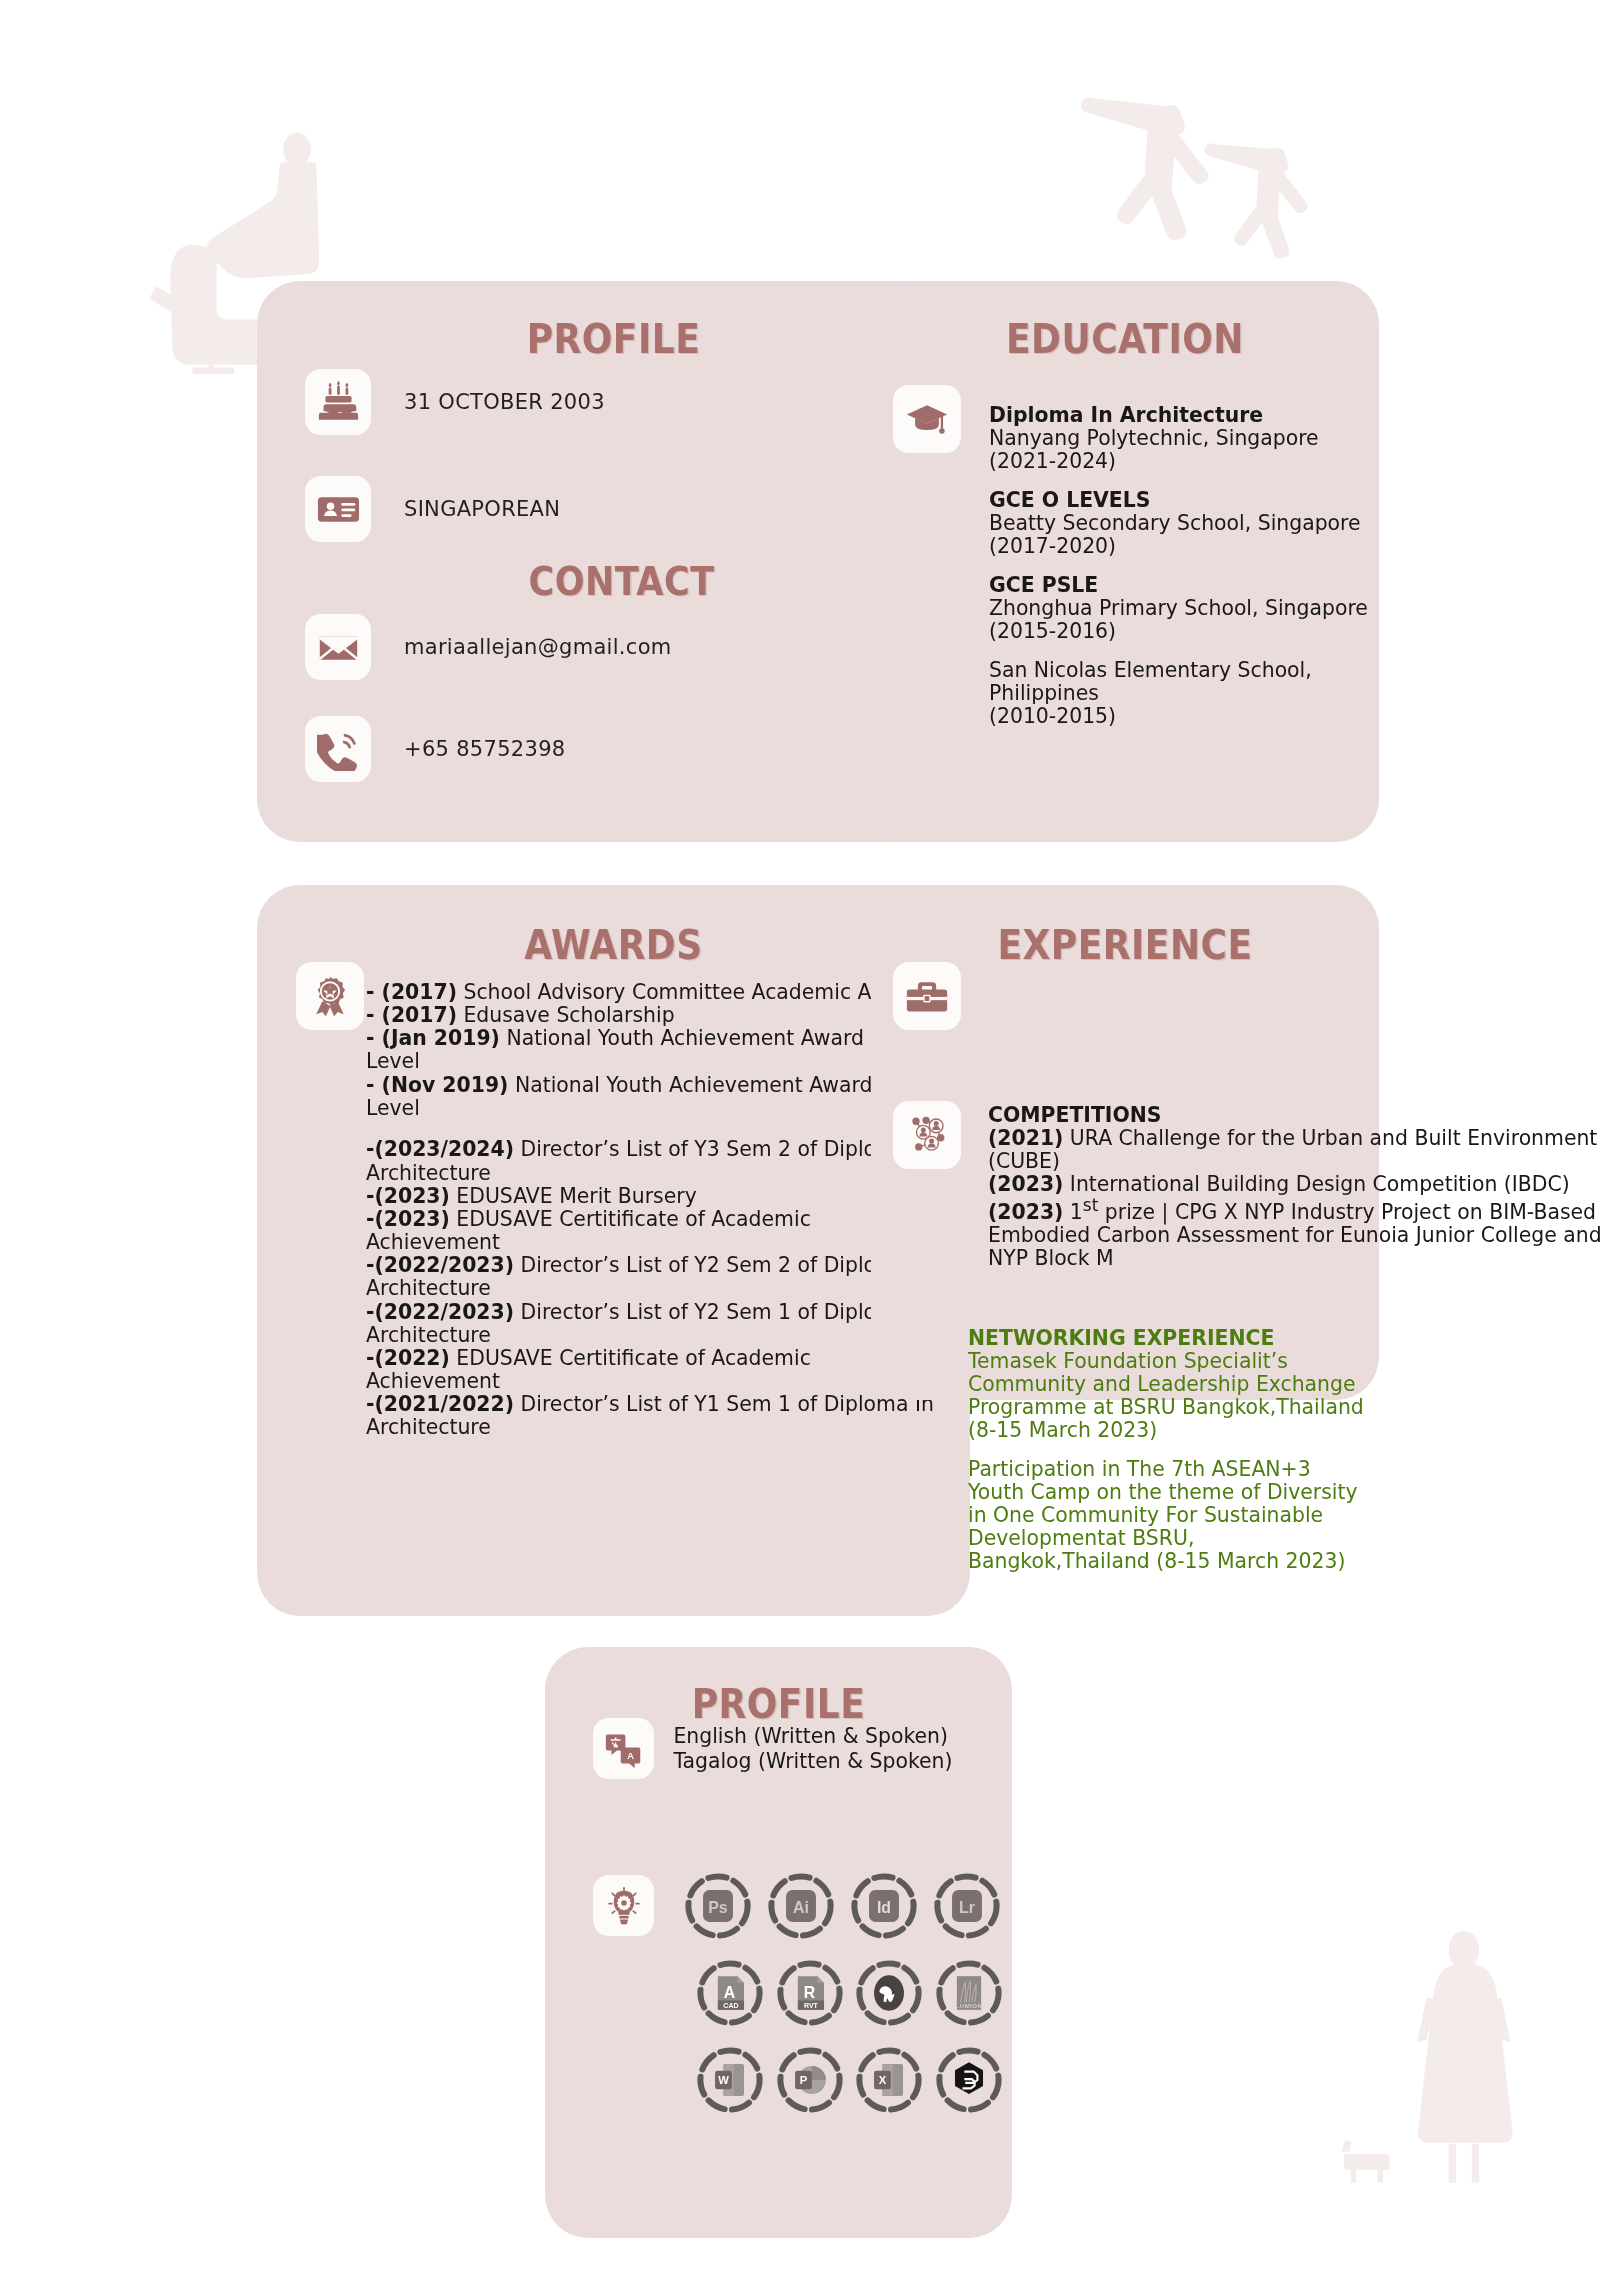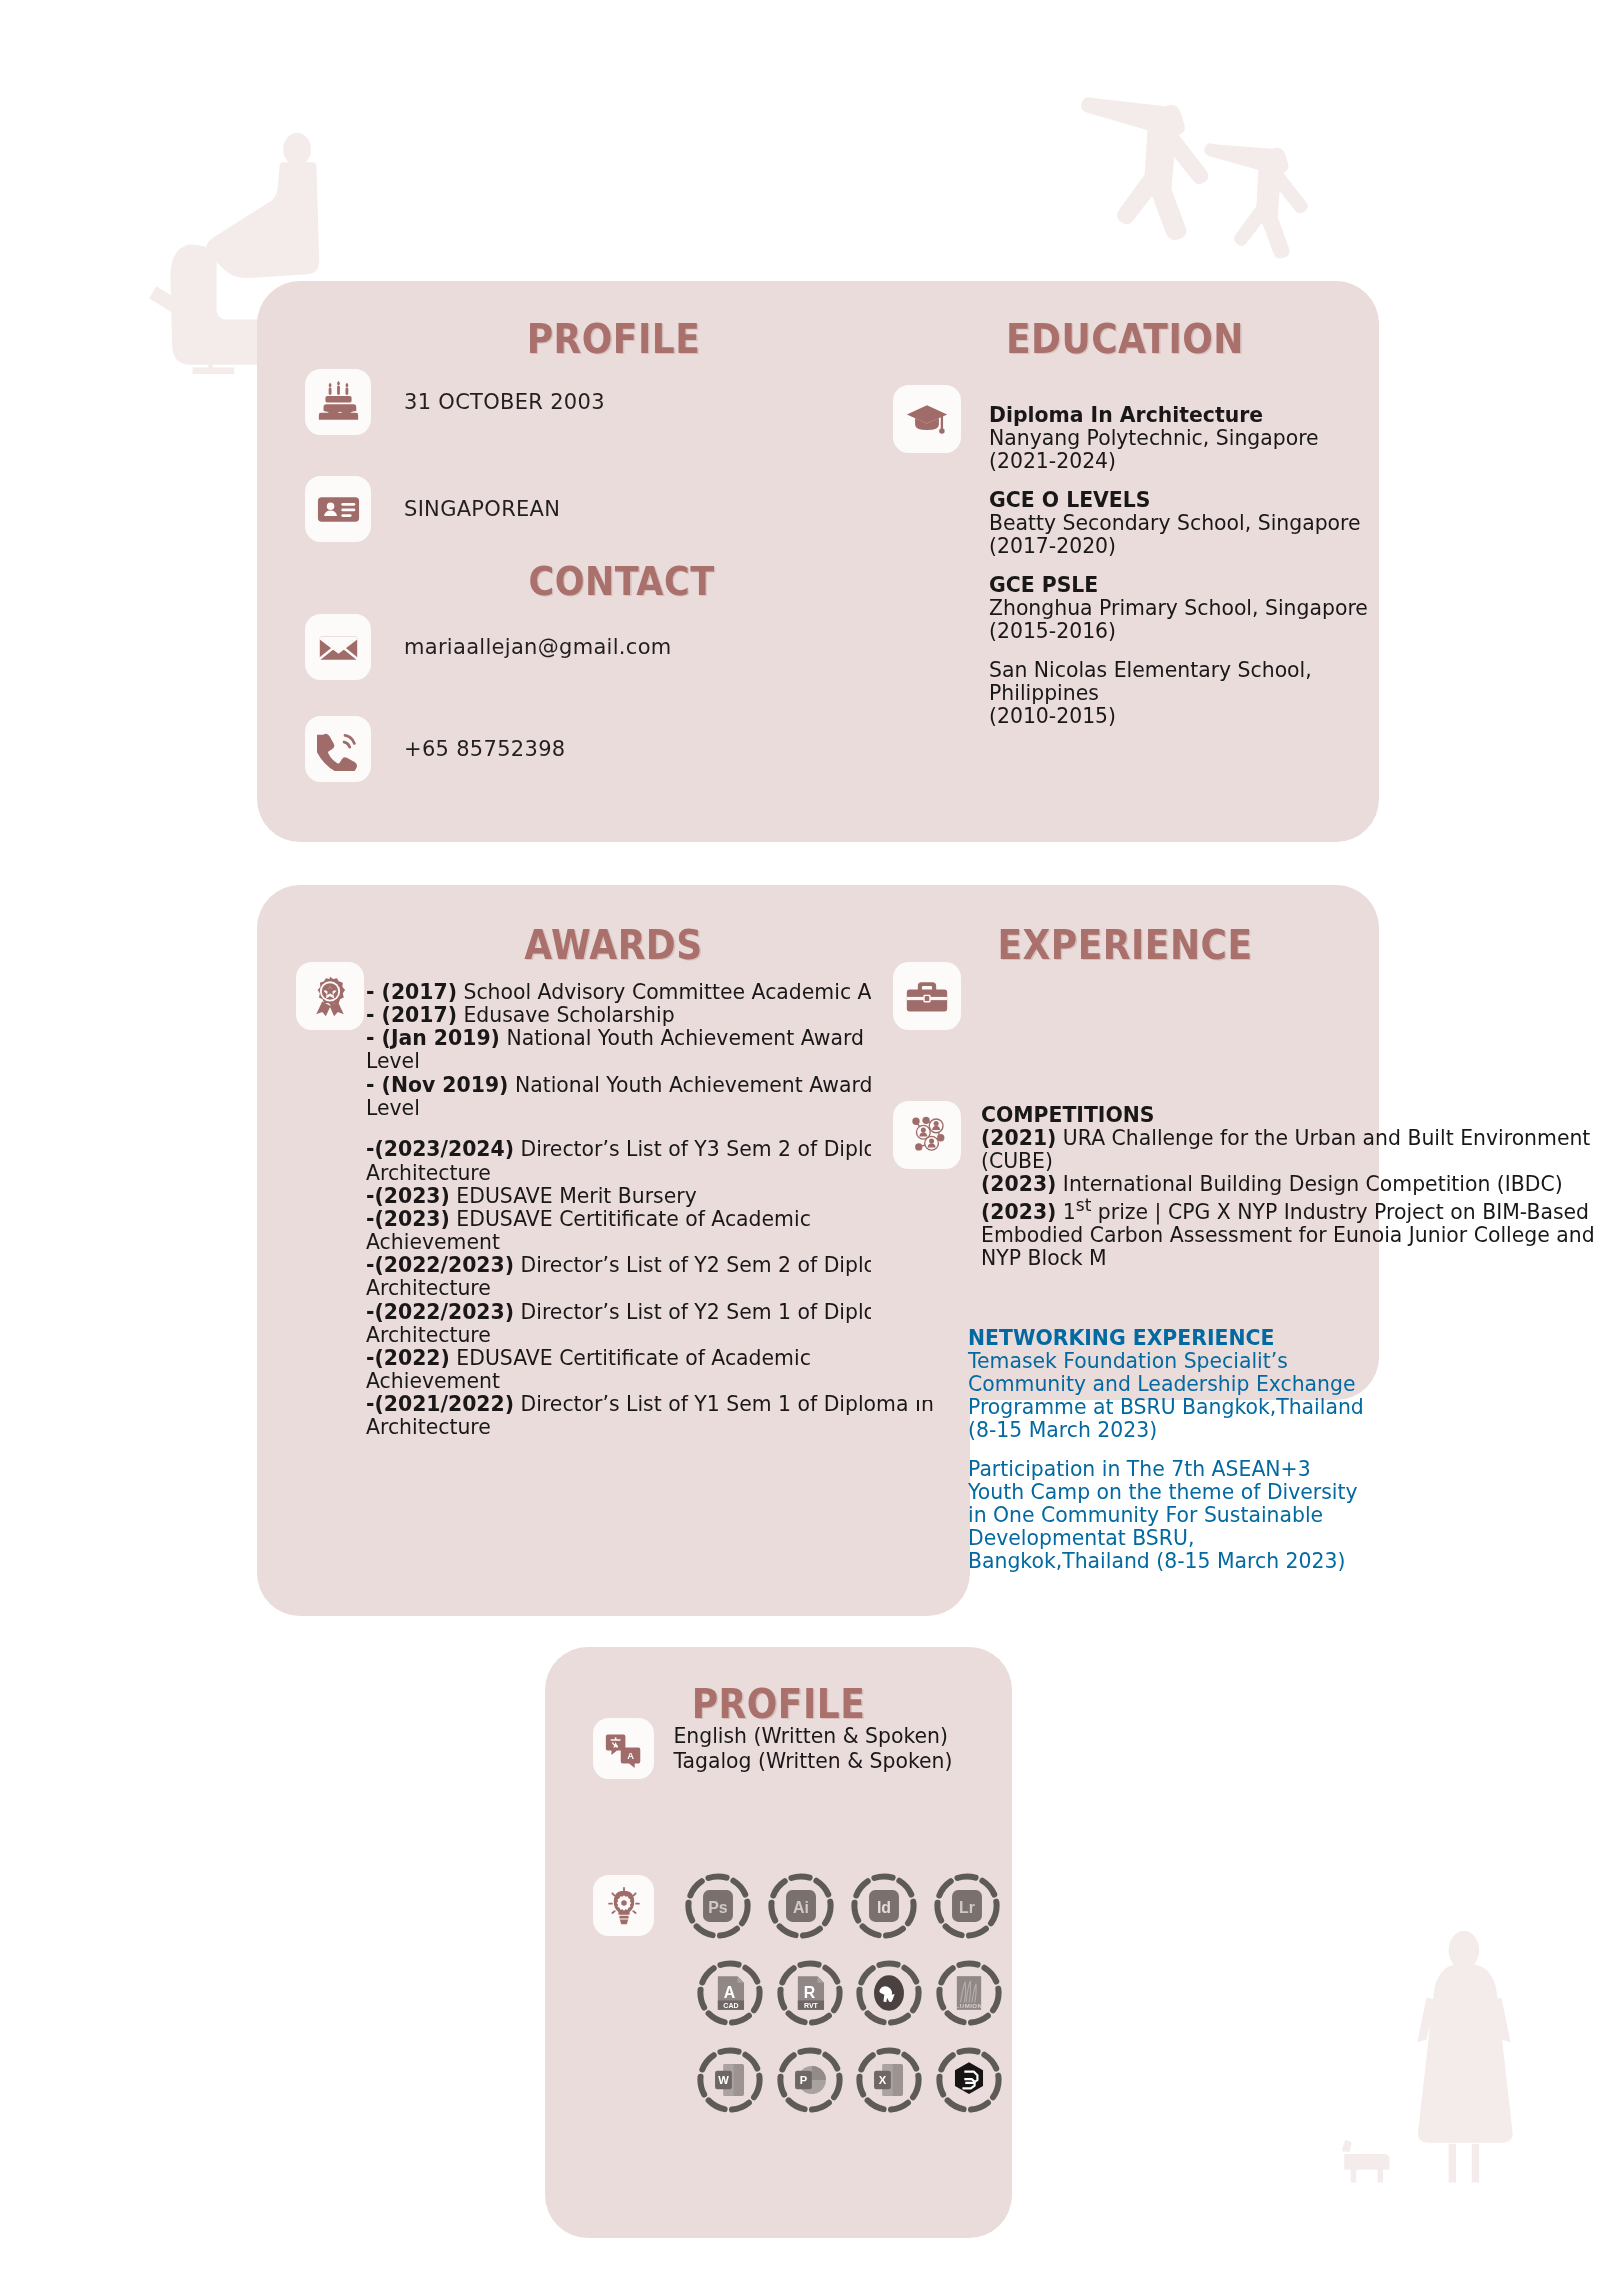--- a/index.html
+++ b/index.html
@@ -81,23 +81,23 @@
   }
   .block .body b{font-weight:bold;}
   .block .body .gap{display:block;height:15.7px;}
 
   #edu-block{left:893px;top:385px;}
   #edu-block .body{margin-left:28px;margin-top:19.4px;}
 
   #exp-work-block{left:893px;top:962px;}
   #exp-work-block .body{margin-left:27px;margin-top:2.8px;}
   #exp-comp-block{left:893px;top:1101px;}
-  #exp-comp-block .body{margin-left:20px;margin-top:2.8px;}
+  #exp-comp-block .body{margin-left:27px;margin-top:2.8px;}
   #exp-net-block{position:absolute;left:968px;top:1327px;width:398px;
-    font-size:20.4px;line-height:1.13;color:#0369a1;
+    font-size:20.4px;line-height:1.13;color:#4d7c0f;
     font-family:"DejaVu Sans","Liberation Sans",sans-serif;}
   #exp-net-block b{font-weight:bold;}
   #exp-net-block .gap{display:block;height:15.7px;}
 
   #awards-icon-block{left:296px;top:962px;}
   #awards-icon-block .tile{width:68px;height:68px;}
   #awards-text{
     position:absolute;left:366px;top:981px;width:578px;
     font-size:20.4px;line-height:1.135;color:#1a1718;
     font-family:"DejaVu Sans","Liberation Sans",sans-serif;

